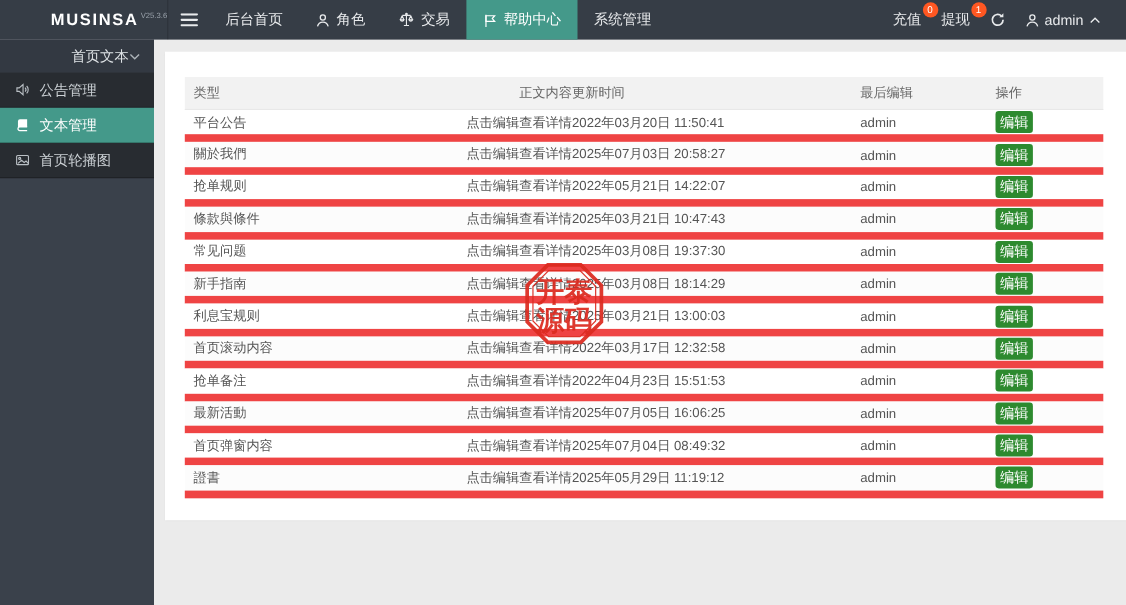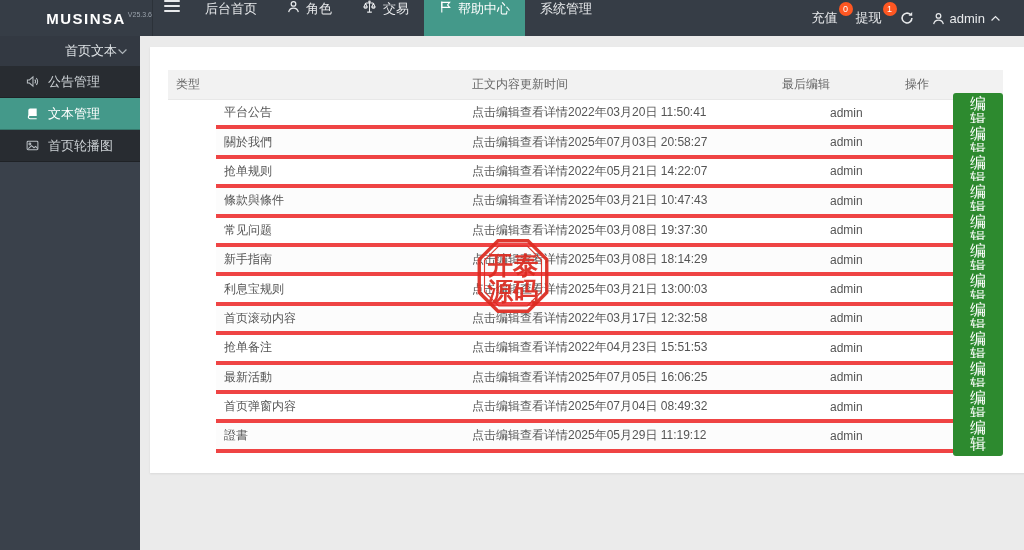--- a/index.html
+++ b/index.html
@@ -9,58 +9,58 @@
     font-family:"Liberation Sans","DejaVu Sans",sans-serif;
   }
   
   .topbar { position:absolute; top:0; left:0; width:1024px; height:36px;
     background:#363d46; display:flex; align-items:stretch; color:#e8eaec; z-index:10; }
   .logo { width:140px; display:flex; align-items:center; justify-content:flex-end;
     border-right:1px solid rgba(0,0,0,.18);margin-left:13px; }
   .logo-name { font-size:15px; font-weight:bold; letter-spacing:1.5px; color:#fff; }
   .logo-ver { font-size:7px; color:#9aa2ab; margin:-7px 0 0 2px; }
   .nav { display:flex; align-items:stretch; }
-  .nav-item { display:flex; align-items:flex-start; gap:6px; padding:0 15px;
+  .nav-item { display:flex; align-items:center; gap:6px; padding:0 15px;
     font-size:13px; cursor:pointer; white-space:nowrap; }
   .nav-item.burger { width:37px; padding:0; justify-content:center; }
   .nav-item.active { background:#44998a; color:#fff; }
   .top-right { margin-left:auto; display:flex; align-items:center; padding-right:14px; }
   .top-item { position:relative; display:flex; align-items:center; gap:5px;
     font-size:13px; padding:0 9px; height:36px; cursor:pointer; white-space:nowrap; }
   .badge { position:absolute; top:2px; right:-6px; min-width:14px; height:14px;
     border-radius:8px; background:#ff5722; color:#fff; font-size:9px;
     line-height:14px; text-align:center; padding:0 3px; }
   .icon { display:inline-flex; align-items:center; justify-content:center; }
   .icon svg { display:block; }
   
   .sidebar { position:absolute; top:36px; left:0; width:140px; height:514px;
     background:#3a414b; color:#ccd1d5; font-size:13px; z-index:9; }
   .side-group { height:30px; display:flex; align-items:center; justify-content:flex-end;
     padding:0 12px; background:#333942; cursor:pointer; color:#dfe3e6; }
   .side-items { }
   .side-item { height:32px; display:flex; align-items:center; gap:9px;
-    padding:0 10px 0 26px; background:#282c31; border-bottom:1px solid rgba(0,0,0,.22);
+    padding:0 10px 0 14px; background:#282c31; border-bottom:1px solid rgba(0,0,0,.22);
     cursor:pointer;font-family:Liberation Mono, monospace; }
   .side-item.active { background:#44998a; color:#fff; }
   
   .card { position:absolute; left:150px; top:47px; width:984px; height:426px;
     background:#fff; box-shadow:0 1px 2px rgba(0,0,0,.08); z-index:1; }
   .table { position:absolute; left:18px; top:23px; width:835px; }
   .thead { display:flex; align-items:center; height:30px; background:#f2f2f2;
     color:#666; font-size:12px; border-bottom:1px solid #e8e8e8; }
   .tr { display:flex; align-items:center; height:29.4px; font-size:12px; color:#555;
-    border-bottom:4px solid #ef4444; background:#fff;margin-left:48px; }
+    border-bottom:7px solid #ef4444; background:#fff; }
   .rows > .tr:nth-of-type(even) { background:#fcfcfc; }
   .c1 { width:157px; padding-left:8px; }
   .c2 { width:195px;text-align:right; }
   .c3 { width:262px; }
   .c4 { width:123px; }
   .c5 { flex:1; }
-  .btn-edit { display:inline-block; background:#2d8a2f; color:#fff; font-size:16px;
-    line-height:1; padding:3px 14px 4px; border-radius:3px; border:none;
+  .btn-edit { display:inline-block; background:#2d8a2f; color:#fff; font-size:13px;
+    line-height:1; padding:3px 4px 4px; border-radius:3px; border:none;
     cursor:pointer; font-family:inherit; }
   
   .seal { position:absolute; left:477px; top:238px; width:72px; height:76px;
     z-index:20; opacity:.93; pointer-events:none; }
   .seal text { font-family:"Liberation Serif","DejaVu Serif",serif; font-weight:bold; }
 </style>
 </head>
 <body>
 
 <div class="topbar">

